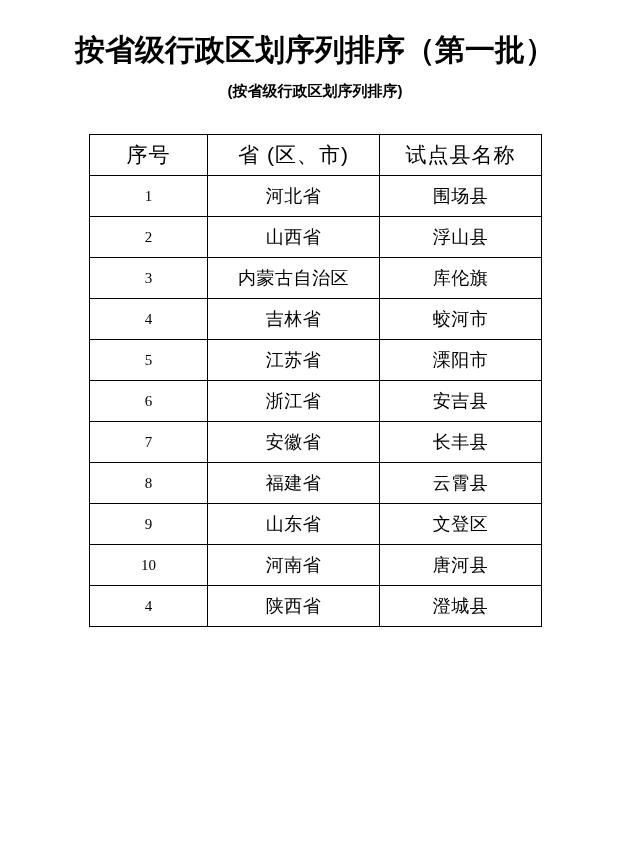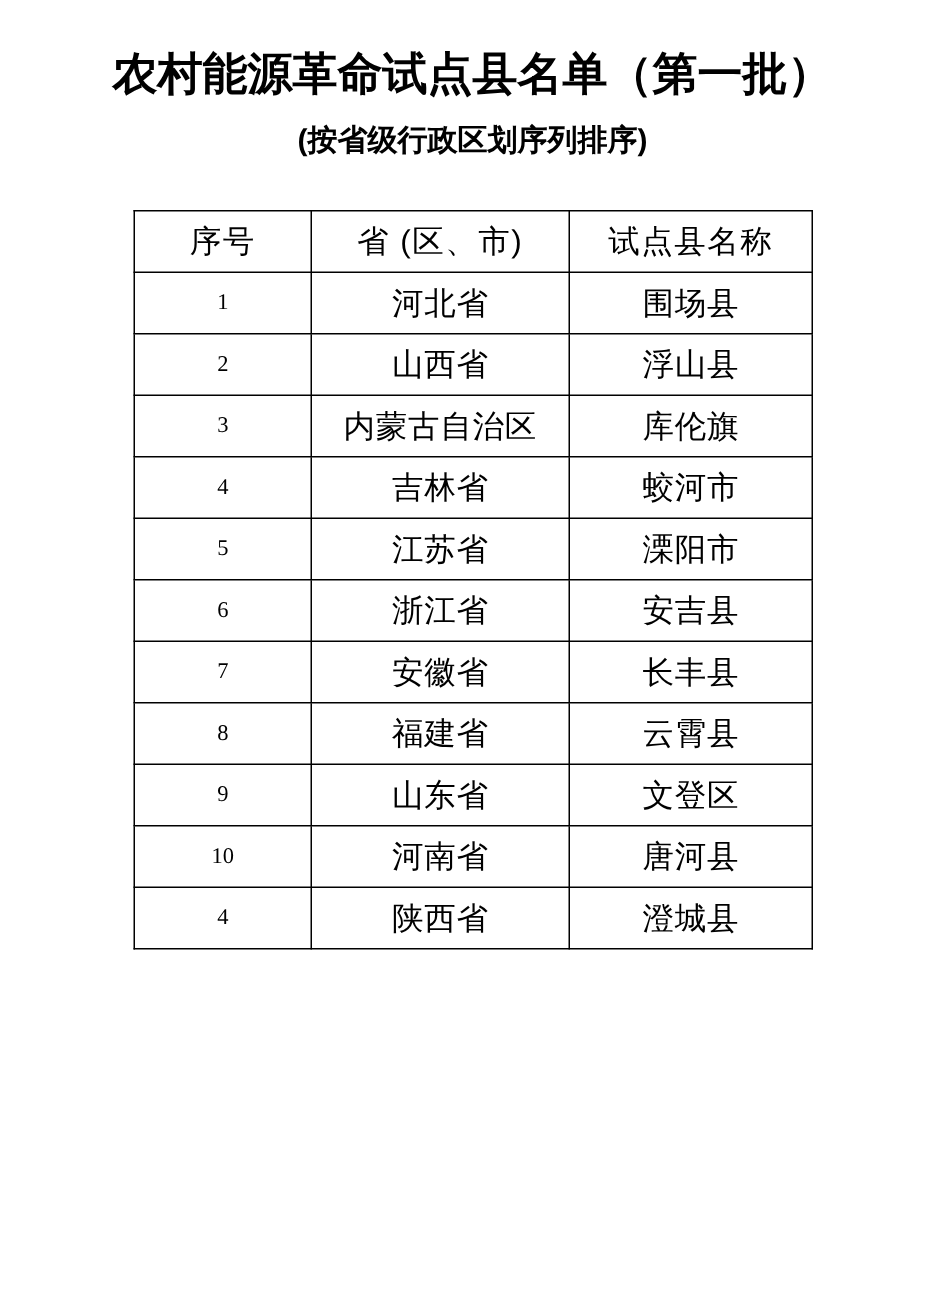--- a/index.html
+++ b/index.html
@@ -24,21 +24,21 @@
     text-align: center;
     font-size: 30px;
     font-weight: bold;
     letter-spacing: 0px;
     margin: 32px 8px 0 8px;
     line-height: 1.2;
     white-space: nowrap;
   }
   .doc-subtitle {
     text-align: center;
-    font-size: 20px;
+    font-size: 15px;
     font-weight: bold;
     font-family: "Liberation Sans", "DejaVu Sans", sans-serif;
     margin: 14px 8px 0 8px;
     line-height: 1.2;
   }
   .table-wrap {
     margin: 34px auto 0 auto;
     width: 452px;
   }
   table.listing {
@@ -61,31 +61,31 @@
   .hdr-cell {
     font-size: 21px;
     font-family: "Liberation Sans", "DejaVu Sans", sans-serif;
     letter-spacing: 1px;
   }
   .num-cell {
     font-size: 15px;
     font-family: "Liberation Serif", "DejaVu Serif", serif;
   }
   .prov-cell, .county-cell {
-    font-size: 21px;
+    font-size: 18px;
     font-family: Liberation Sans, sans-serif;
     letter-spacing: 0.5px;
   }
 </style>
 </head>
 <body>
 
 <div class="page">
 
-  <div class="doc-title">农村能源革命试点县名单（第一批）</div>
+  <div class="doc-title">按省级行政区划序列排序（第一批）</div>
 
   <div class="doc-subtitle">(按省级行政区划序列排序)</div>
 
   <div class="table-wrap">
     <table class="listing">
       <colgroup>
         <col class="c-num">
         <col class="c-prov">
         <col class="c-county">
       </colgroup>

